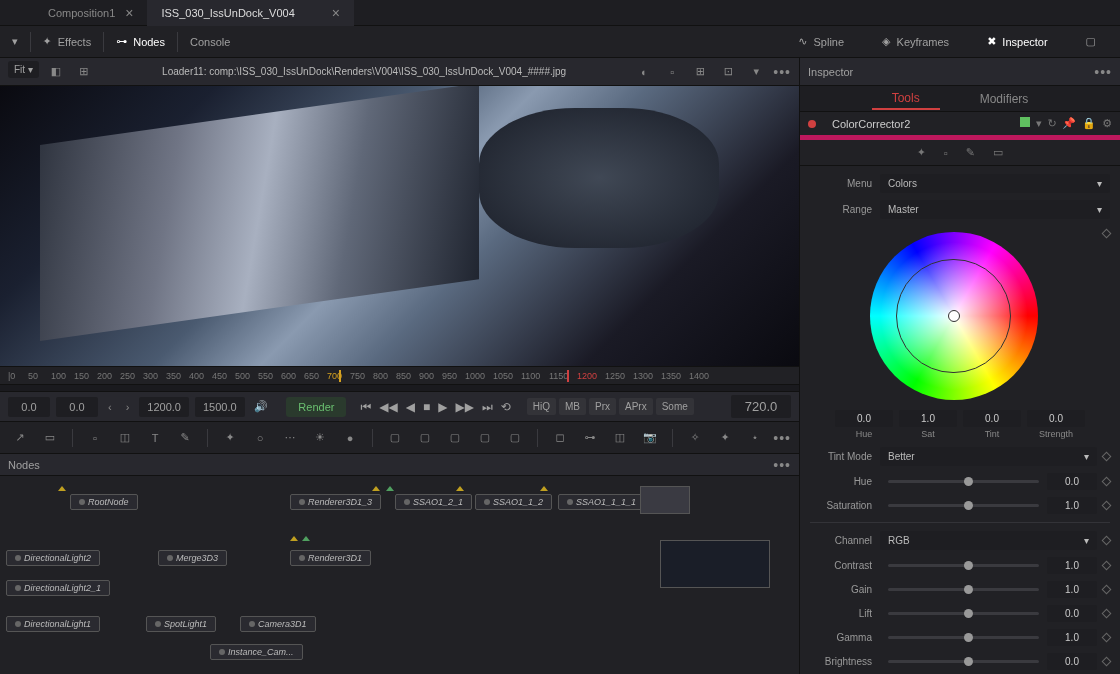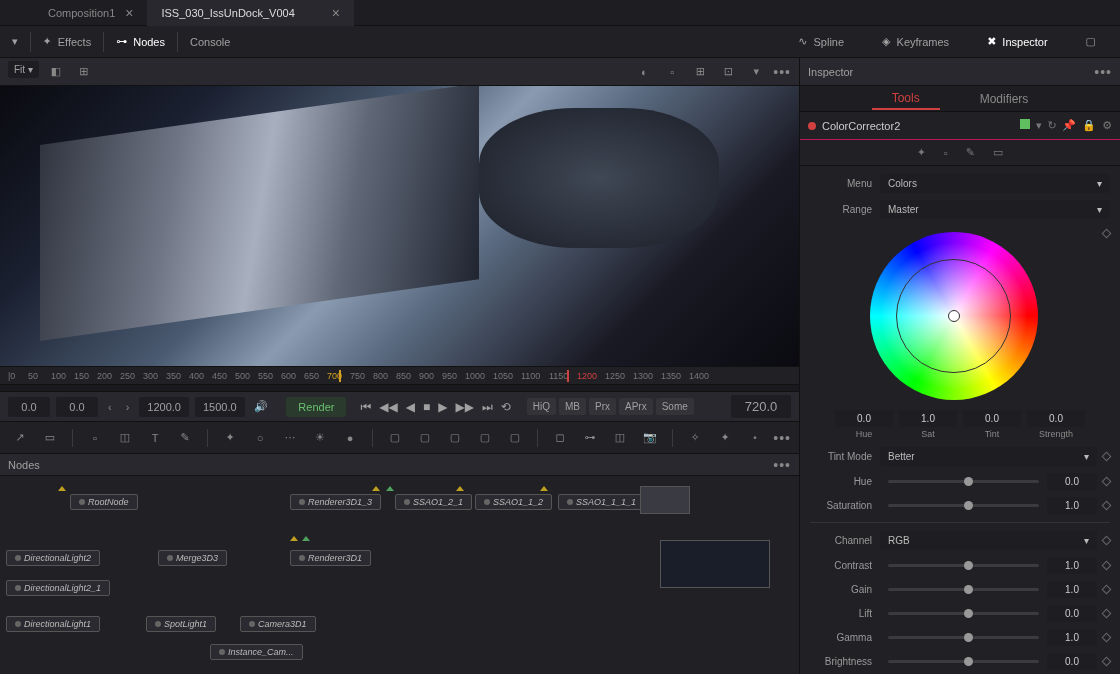--- a/index.html
+++ b/index.html
@@ -70,21 +70,21 @@
 .tri-y { position:absolute; width:0; height:0; border-left:4px solid transparent; border-right:4px solid transparent; border-bottom:5px solid #c0a020; }
 .tri-g { position:absolute; width:0; height:0; border-left:4px solid transparent; border-right:4px solid transparent; border-bottom:5px solid #50a060; }
 .thumb { position:absolute; background:#3a3a42; border:1px solid #555; }
 
 
 .insp-head { height:28px; background:#28282e; display:flex; align-items:center; padding:0 8px; border-bottom:1px solid #111; }
 .insp-head .dots { margin-left:auto; }
 .insp-tabs { height:26px; display:flex; justify-content:center; gap:20px; align-items:center; background:#1e1e22; border-bottom:1px solid #111; }
 .insp-tab { padding:3px 20px; color:#888; font-size:12px; }
 .insp-tab.active { color:#d04040; border-bottom:2px solid #d04040; }
-.insp-node { height:28px; display:flex; align-items:center; padding:0 8px; gap:6px; border-bottom:1px solid #be185d; }
+.insp-node { height:28px; display:flex; align-items:center; padding:0 8px; gap:16px; border-bottom:5px solid #be185d; }
 .red-dot { width:8px; height:8px; border-radius:50%; background:#d04040; }
 .insp-node-name { flex:1; font-size:11px; color:#ccc; }
 .insp-icons { display:flex; gap:6px; color:#777; }
 .green-sq { width:10px; height:10px; background:#60c060; }
 .insp-sub { height:26px; display:flex; justify-content:center; gap:18px; align-items:center; color:#777; border-bottom:1px solid #111; }
 .insp-body { flex:1; overflow:auto; padding:8px 10px; }
 .row { display:flex; align-items:center; margin-bottom:7px; }
 .lbl { width:70px; text-align:right; font-size:10px; color:#999; padding-right:8px; }
 .select { flex:1; display:flex; background:#1e1e22; padding:4px 8px; border-radius:3px; font-size:10px; color:#bbb; }
 .select .chev { margin-left:auto; }
@@ -162,20 +162,21 @@
 
   <div class="main">
     <div class="left-col">
 
       <div class="viewer-head">
         <div class="vh-left">
           <span class="sel">Fit ▾</span>
           <span class="ico-btn">◧</span>
           <span class="ico-btn">⊞</span>
         </div>
+        <span class="path">Loader11: comp:\ISS_030_IssUnDock\Renders\V004\ISS_030_IssUnDock_V004_####.jpg</span>
         <div class="vh-right">
           <span class="ico-btn">◐</span>
           <span class="ico-btn">▫</span>
           <span class="ico-btn">⊞</span>
           <span class="ico-btn">⊡</span>
           <span class="ico-btn">▾</span>
           <span class="dots">•••</span>
         </div>
       </div>
 

